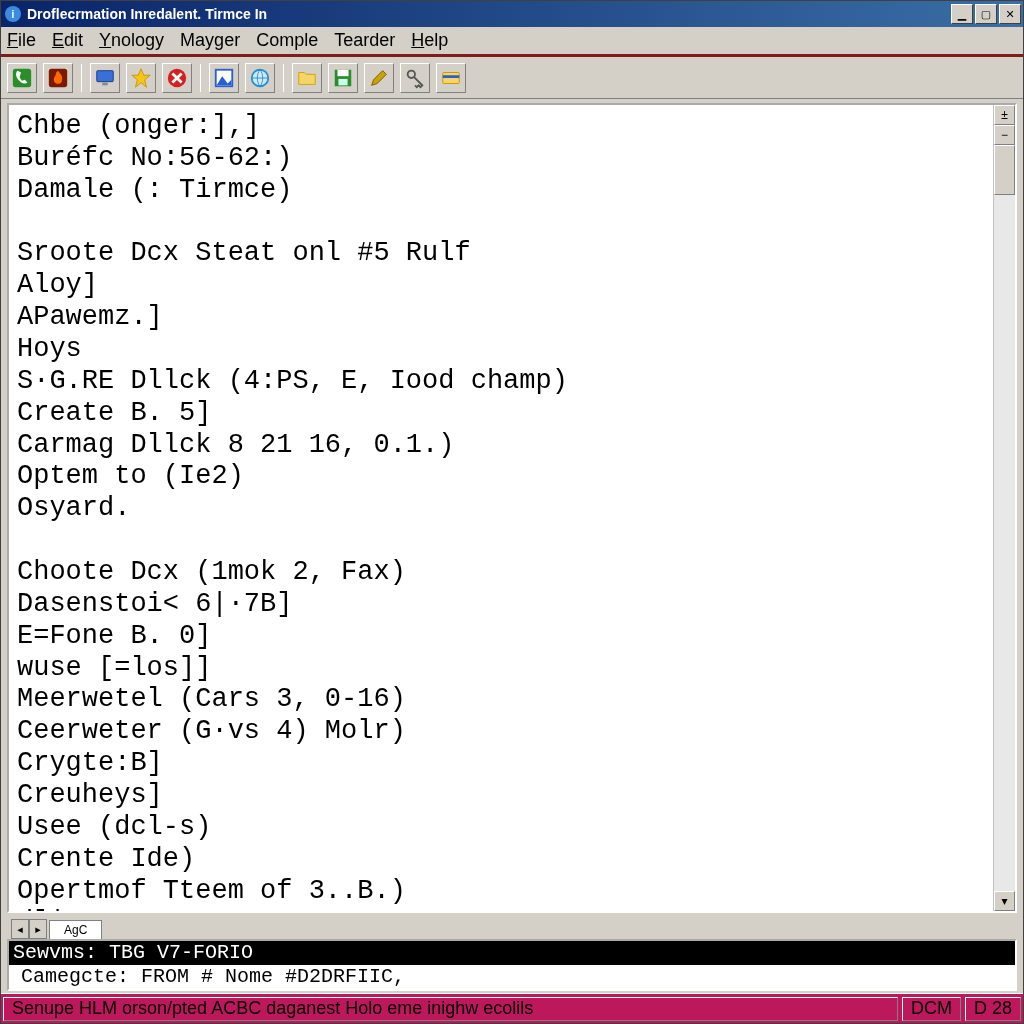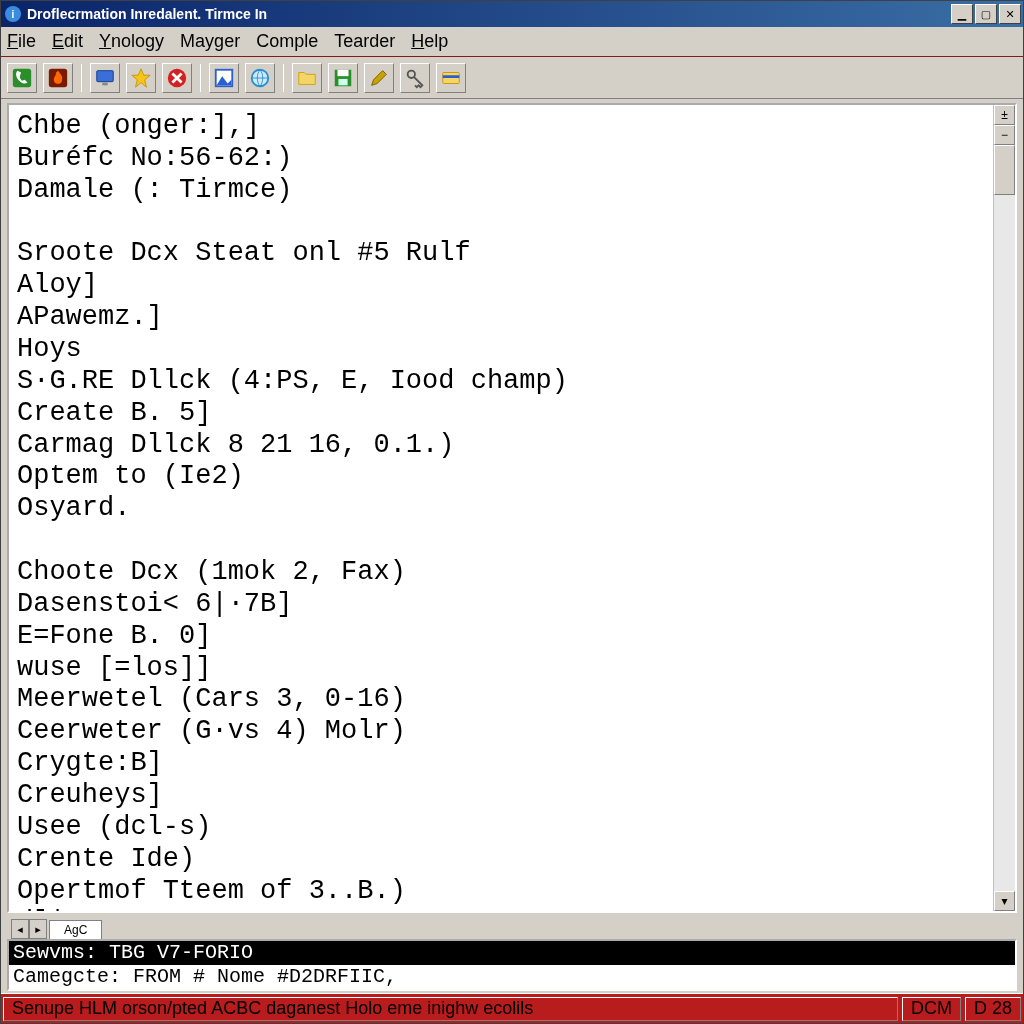--- a/index.html
+++ b/index.html
@@ -3,41 +3,41 @@
 <meta charset="utf-8">
 <style>
 * { box-sizing: border-box; margin: 0; padding: 0; }
 html, body { width: 1024px; height: 1024px; overflow: hidden; font-family: "Tahoma", "MS Sans Serif", sans-serif; font-size: 13px; }
 .window { width: 1024px; height: 1024px; display: flex; flex-direction: column; background: #d4d0c8; border: 1px solid #404040; }
 .titlebar { height: 26px; background: linear-gradient(to right, #0a246a, #3a6ea5); display: flex; align-items: center; color: #fff; padding: 0 2px 0 4px; }
 .titlebar .app-icon { width: 16px; height: 16px; background: #3a8dde; border-radius: 50%; margin-right: 6px; display:flex;align-items:center;justify-content:center;font-size:10px;color:#fff;font-weight:bold; }
 .titlebar .title-text { flex: 1; font-weight: bold; font-size: 14px; }
 .titlebar .winbtns { display: flex; gap: 2px; }
 .titlebar .winbtn { width: 22px; height: 20px; background: #d4d0c8; border: 1px solid #fff; border-right-color:#404040; border-bottom-color:#404040; display:flex; align-items:center; justify-content:center; font-family: "Segoe UI Symbol", sans-serif; font-size:11px; color:#000; }
-.menubar { height: 30px; background: #d4d0c8; display: flex; align-items: center; padding: 0 6px; gap: 16px; font-size: 18px; border-bottom:1px solid #7f1d1d; }
+.menubar { height: 30px; background: #d4d0c8; display: flex; align-items: center; padding: 0 6px; gap: 16px; font-size: 18px; border-bottom:3px solid #7f1d1d; }
 .menubar .menu-item { cursor: default; }
 .menubar .menu-item .uline { text-decoration: underline; }
 .toolbar { height: 42px; background: #d4d0c8; display:flex; align-items:center; padding: 4px 6px; gap: 6px; border-bottom:1px solid #808080; }
 .toolbar .tbtn { width: 30px; height: 30px; border: 1px solid #fff; border-right-color:#808080; border-bottom-color:#808080; background:#d4d0c8; display:flex; align-items:center; justify-content:center; }
 .toolbar .sep { width:1px; height:28px; background:#808080; margin:0 2px; border-right:1px solid #fff; }
 .toolbar svg { width: 22px; height: 22px; }
 .content { flex: 1; margin: 4px 6px 0 6px; display:flex; flex-direction: column; min-height:0; }
 .editor-wrap { flex:1; display:flex; min-height:0; border: 2px inset #fff; background:#fff; }
 .editor { flex:1; background:#fff; color:#000; font-family: "Courier New", monospace; font-size: 27px; line-height: 1.18; padding: 6px 8px; overflow:hidden; white-space: pre; }
 .side-scroll { width: 22px; background:#e8e8e8; border-left:1px solid #c0c0c0; display:flex; flex-direction:column; }
 .side-scroll .sbtn { height:20px; border:1px solid #fff; border-right-color:#808080; border-bottom-color:#808080; background:#d4d0c8; display:flex;align-items:center;justify-content:center; font-size:12px; }
 .side-scroll .track { flex:1; background:#e8e8e8; position:relative; }
 .side-scroll .thumb { position:absolute; left:0; right:0; top:0; height:50px; background:#d4d0c8; border:1px solid #fff; border-right-color:#808080; border-bottom-color:#808080; }
 .tabstrip { height: 26px; display:flex; align-items:flex-end; padding-left:4px; background:#d4d0c8; }
 .tabstrip .tabnav { width:18px; height:20px; background:#d4d0c8; border:1px solid #808080; display:flex;align-items:center;justify-content:center; font-size:11px; }
 .tabstrip .tab { padding: 2px 14px; background:#fff; border:1px solid #808080; border-bottom:none; font-size:12px; margin-left:2px; }
 .console { margin: 0 6px 2px 6px; border:2px inset #fff; background:#fff; font-family:"Courier New", monospace; font-size:20px; line-height:1.2; }
 .console .sel { background:#000000; color:#fff; padding: 0 4px; display:block; }
-.console .line { padding: 0 4px; display:block; }
-.statusbar { height: 30px; background:#b91c1c; border-top:1px solid #fff; display:flex; align-items:center; font-size:18px; }
+.console .line { padding: 0 12px; display:block; }
+.statusbar { height: 30px; background:#be185d; border-top:1px solid #fff; display:flex; align-items:center; font-size:18px; }
 .statusbar .panel { padding: 2px 8px; border:1px solid #808080; border-top-color:#fff; border-left-color:#fff; margin:2px; height:24px; display:flex; align-items:center; }
 .statusbar .main { flex:1; }
 </style>
 </head>
 <body>
 
 <div class="window">
 
   <div class="titlebar">
     <div class="app-icon">i</div>

